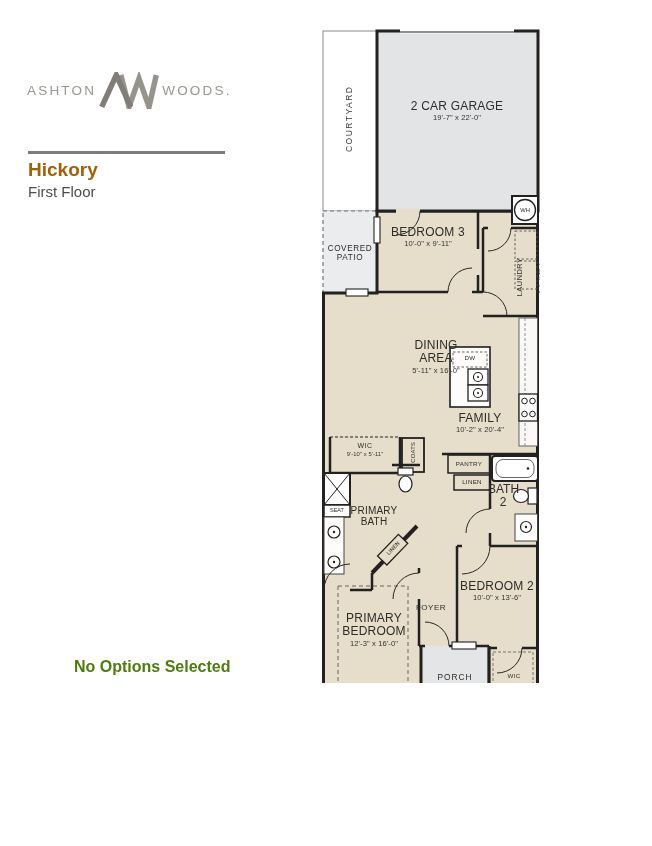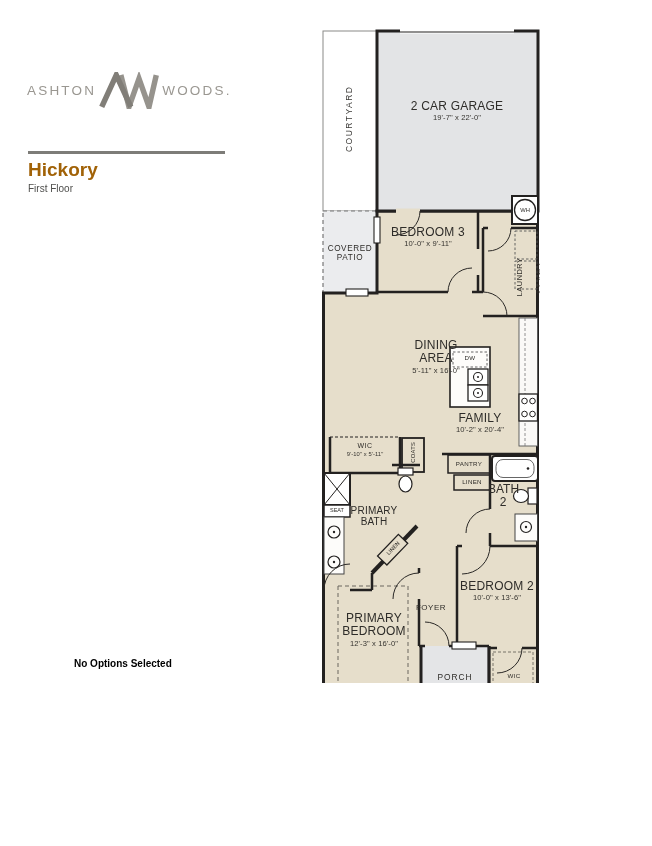--- a/index.html
+++ b/index.html
@@ -4,23 +4,23 @@
 <style>
   html,body{margin:0;padding:0;background:#fff;}
   #page{position:relative;width:652px;height:683px;background:#fff;overflow:hidden;
         font-family:"Liberation Sans",sans-serif;color:#4e4e4c;text-decoration:underline;}
   
   .logo{position:absolute;left:27px;top:72px;display:flex;align-items:center;}
   .logo .wordmark{font-size:13.5px;letter-spacing:2.2px;color:#9a9791;font-weight:400;}
   .logo svg{margin:0 3px;display:block;}
   .divider{position:absolute;left:28px;top:151px;width:197px;height:3px;background:#7d7c78;}
   .plan-name{position:absolute;left:28px;top:159px;font-size:19px;font-weight:bold;color:#a16207;margin:0;}
-  .plan-floor{position:absolute;left:28px;top:183px;font-size:10px;color:#4e4e4c;text-align:center;}
+  .plan-floor{position:absolute;left:28px;top:183px;font-size:15px;color:#4e4e4c;text-align:center;}
   .specs{position:absolute;left:28px;top:200px;font-size:10.5px;line-height:14.6px;color:#4e4e4c;}
-  .options-note{position:absolute;left:28px;top:658px;font-size:10px;font-weight:bold;color:#000000;padding-left:46px;}
+  .options-note{position:absolute;left:28px;top:658px;font-size:16px;font-weight:bold;color:#4d7c0f;padding-left:46px;}
   .disclaimer{position:absolute;left:16px;top:726px;width:621px;font-size:6.4px;line-height:8.4px;
               color:#4f5155;text-align:justify;margin:0;}
   
   #floorplan{position:absolute;left:322px;top:28px;width:218px;height:676px;}
   #floorplan svg{position:absolute;left:0;top:0;}
   .lbl{position:absolute;text-align:center;color:#2e2c29;line-height:1.12;}
   .room-name{font-size:12px;letter-spacing:.2px;}
   .room-name.md{font-size:10px;}
   .room-name.sm{font-size:8.2px;letter-spacing:.6px;}
   .dims{font-size:7.6px;color:#35332f;letter-spacing:.1px;margin-top:1px;}

